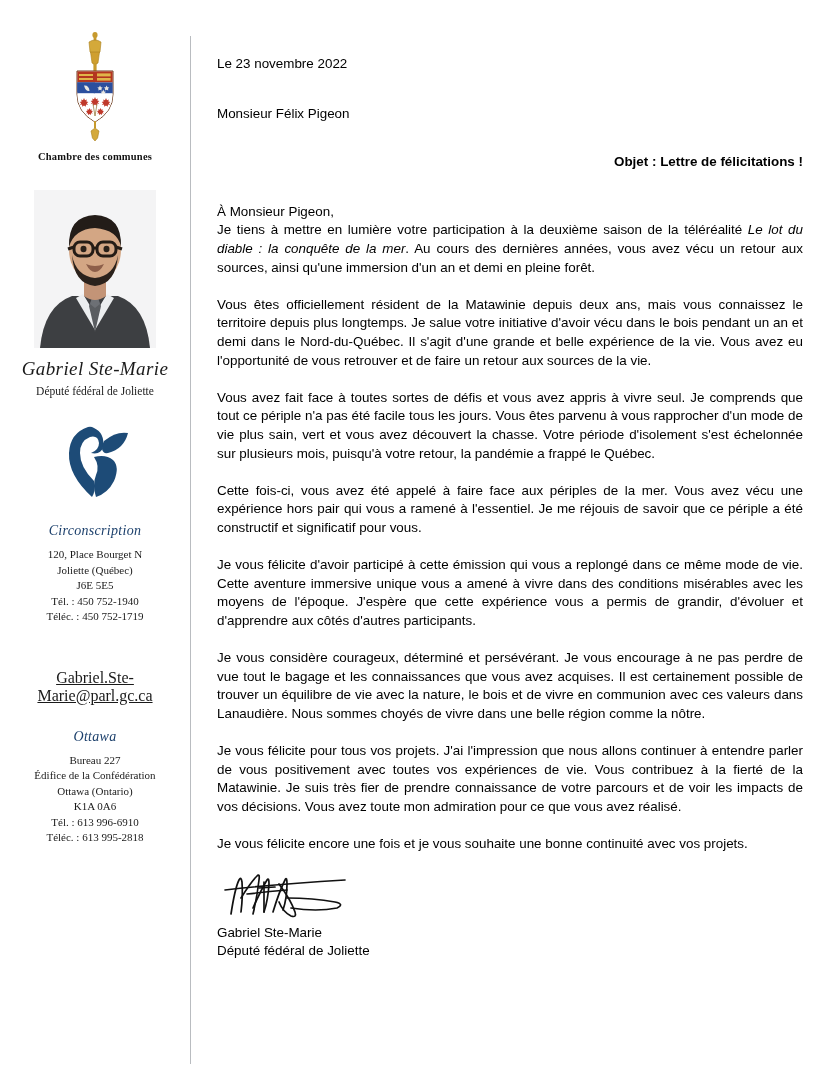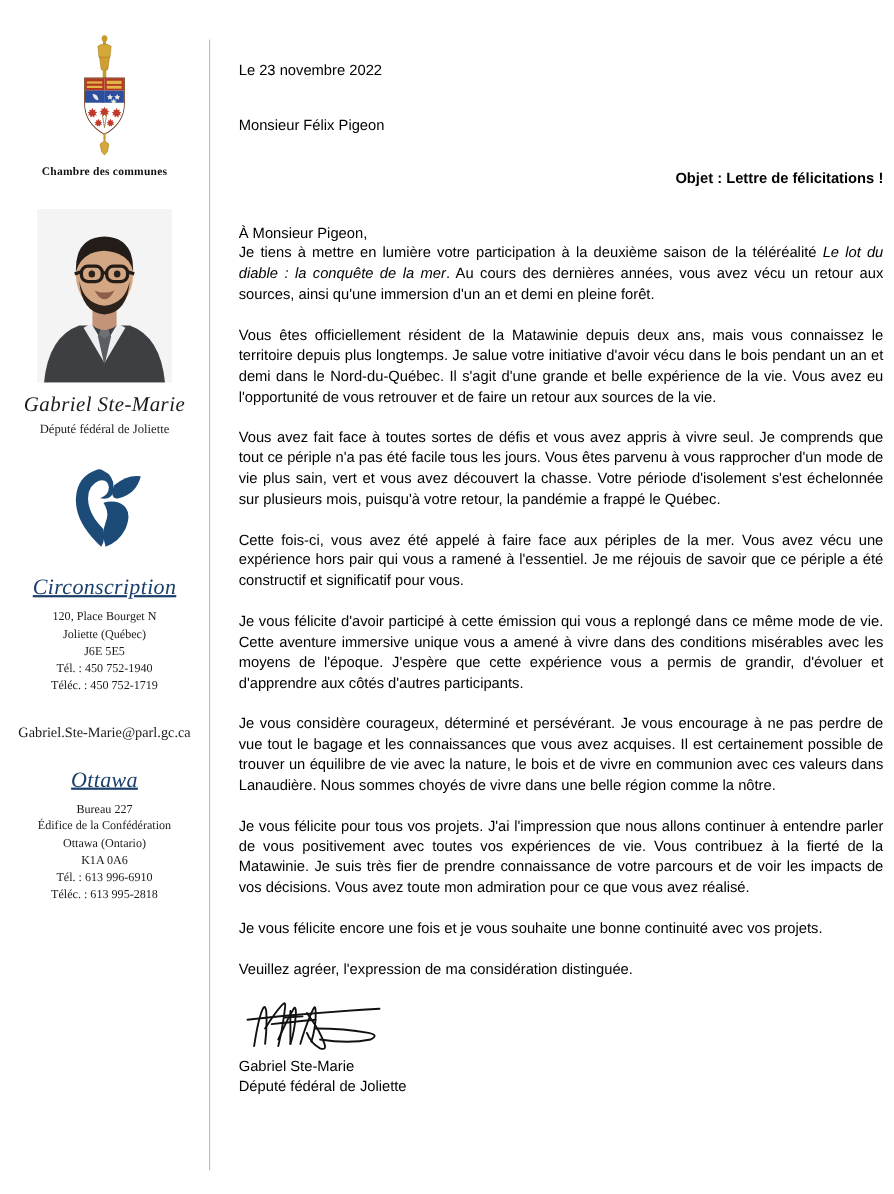--- a/index.html
+++ b/index.html
@@ -89,38 +89,38 @@
   .logo {
     width: 74px;
     height: 78px;
     margin: 26px auto 0 auto;
   }
   .logo svg { display:block; }
 
   .script-head {
     font-family: "Liberation Serif", serif;
     font-style: italic;
-    font-size: 20px;
+    font-size: 14px;
     color: #1b3f6b;
     margin-top: 22px;
     letter-spacing: .3px;
-    text-decoration: underline;
   }
   .addr {
     font-family: "Liberation Serif", serif;
     font-size: 11px;
     line-height: 15.5px;
     color: #1a1a1a;
     margin-top: 8px;
   }
   .email {
     font-family: "Liberation Serif", serif;
-    font-size: 13px;
+    font-size: 16px;
     color: #1a1a1a;
-    margin-top: 26px;
+    margin-top: 44px;
+    text-decoration: underline;
   }
   .ottawa-block { margin-top: 24px; }
 
   
   .letter {
     flex: 1 1 auto;
     padding: 55px 10px 0 27px;
     box-sizing: border-box;
     font-size: 13.4px;
     line-height: 18.6px;
@@ -284,21 +284,20 @@
 
     <p class="body intro-para"><span>Je tiens à mettre en lumière votre participation à la deuxième saison de la téléréalité </span><em class="title">Le lot du diable : la conquête de la mer</em><span>. Au cours des dernières années, vous avez vécu un retour aux sources, ainsi qu'une immersion d'un an et demi en pleine forêt.</span></p>
 
     <p class="body">Vous êtes officiellement résident de la Matawinie depuis deux ans, mais vous connaissez le territoire depuis plus longtemps. Je salue votre initiative d'avoir vécu dans le bois pendant un an et demi dans le Nord-du-Québec. Il s'agit d'une grande et belle expérience de la vie. Vous avez eu l'opportunité de vous retrouver et de faire un retour aux sources de la vie.</p>
     <p class="body">Vous avez fait face à toutes sortes de défis et vous avez appris à vivre seul. Je comprends que tout ce périple n'a pas été facile tous les jours. Vous êtes parvenu à vous rapprocher d'un mode de vie plus sain, vert et vous avez découvert la chasse. Votre période d'isolement s'est échelonnée sur plusieurs mois, puisqu'à votre retour, la pandémie a frappé le Québec.</p>
     <p class="body">Cette fois-ci, vous avez été appelé à faire face aux périples de la mer. Vous avez vécu une expérience hors pair qui vous a ramené à l'essentiel. Je me réjouis de savoir que ce périple a été constructif et significatif pour vous.</p>
     <p class="body">Je vous félicite d'avoir participé à cette émission qui vous a replongé dans ce même mode de vie. Cette aventure immersive unique vous a amené à vivre dans des conditions misérables avec les moyens de l'époque. J'espère que cette expérience vous a permis de grandir, d'évoluer et d'apprendre aux côtés d'autres participants.</p>
     <p class="body">Je vous considère courageux, déterminé et persévérant. Je vous encourage à ne pas perdre de vue tout le bagage et les connaissances que vous avez acquises. Il est certainement possible de trouver un équilibre de vie avec la nature, le bois et de vivre en communion avec ces valeurs dans Lanaudière. Nous sommes choyés de vivre dans une belle région comme la nôtre.</p>
     <p class="body">Je vous félicite pour tous vos projets. J'ai l'impression que nous allons continuer à entendre parler de vous positivement avec toutes vos expériences de vie. Vous contribuez à la fierté de la Matawinie. Je suis très fier de prendre connaissance de votre parcours et de voir les impacts de vos décisions. Vous avez toute mon admiration pour ce que vous avez réalisé.</p>
     <p class="body">Je vous félicite encore une fois et je vous souhaite une bonne continuité avec vos projets.</p>
-    <p class="body">Veuillez agréer, l'expression de ma considération distinguée.</p>
 
     <div class="signature-area">
       <svg viewBox="0 0 230 56" width="230" height="56" aria-hidden="true">
         <g fill="none" stroke="#111111" stroke-width="1.7" stroke-linecap="round">
           <path d="M14 46 Q18 20 22 12 Q24 8 25 14 Q26 28 24 44"></path>
           <path d="M24 30 Q34 14 40 8 Q43 5 42 12 Q40 30 36 46"></path>
           <path d="M36 40 Q44 22 50 12 Q52 9 52 16 Q51 32 47 44"></path>
           <path d="M47 14 L47 44"></path>
           <path d="M42 20 L58 19"></path>
           <path d="M56 44 Q62 24 68 12 Q70 8 70 16 Q70 30 66 42"></path>

